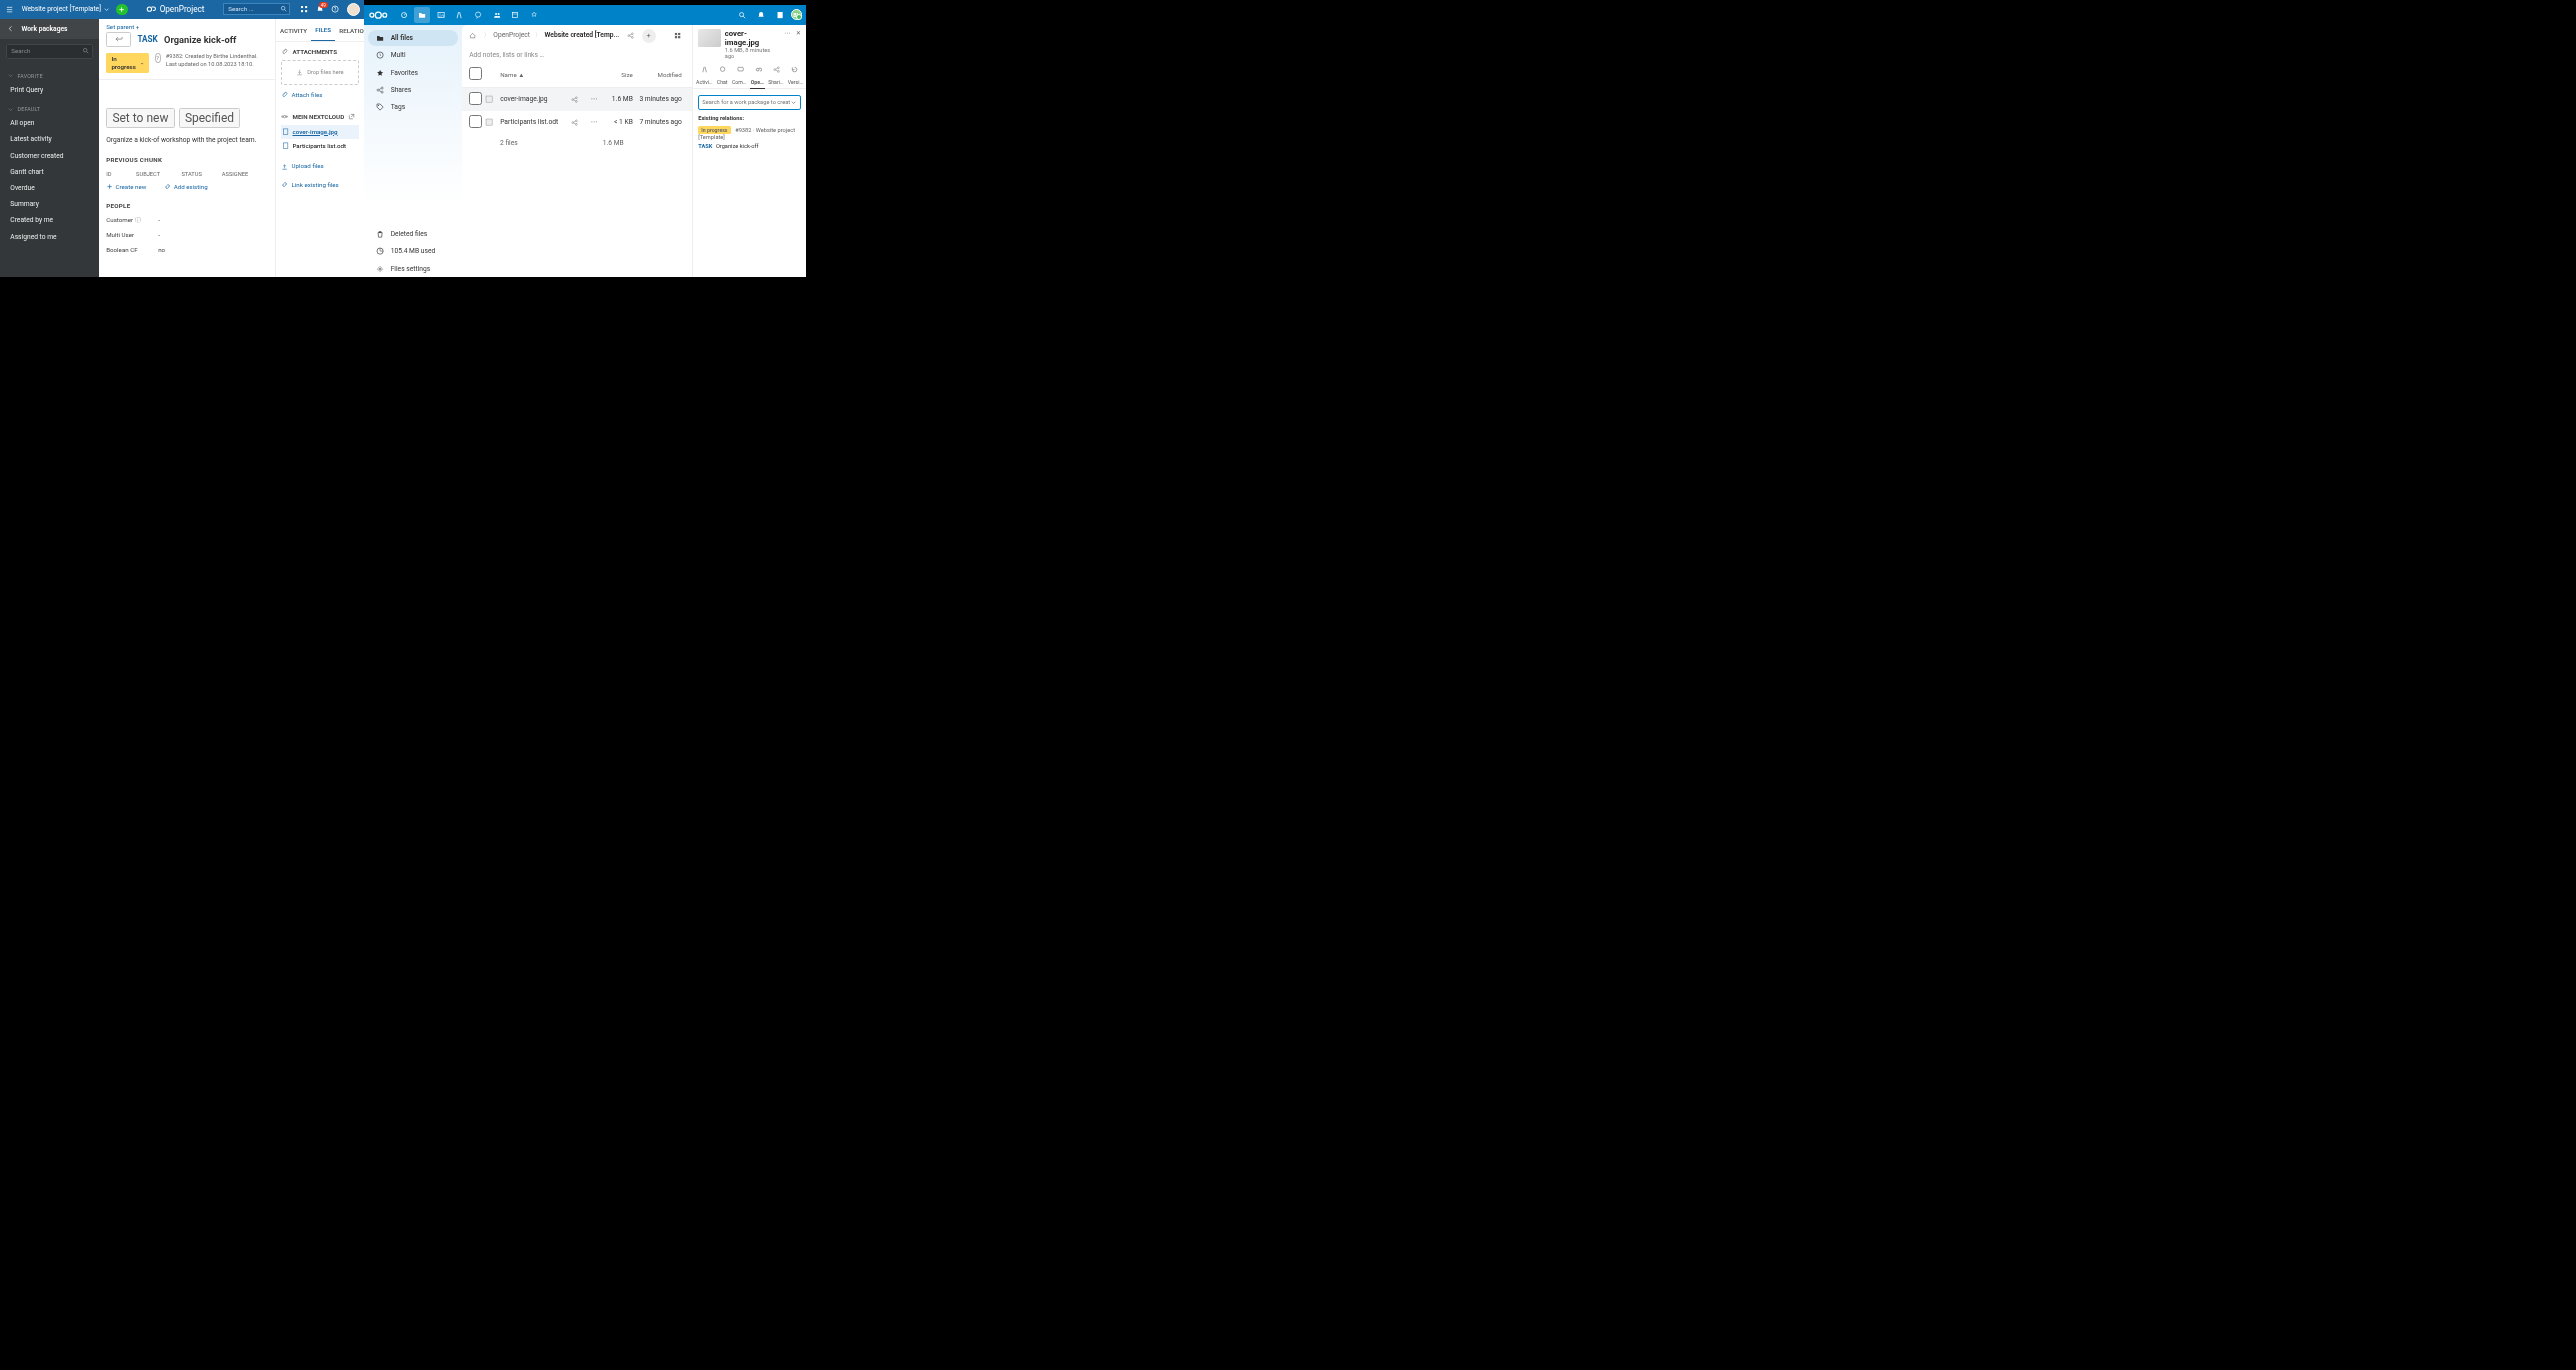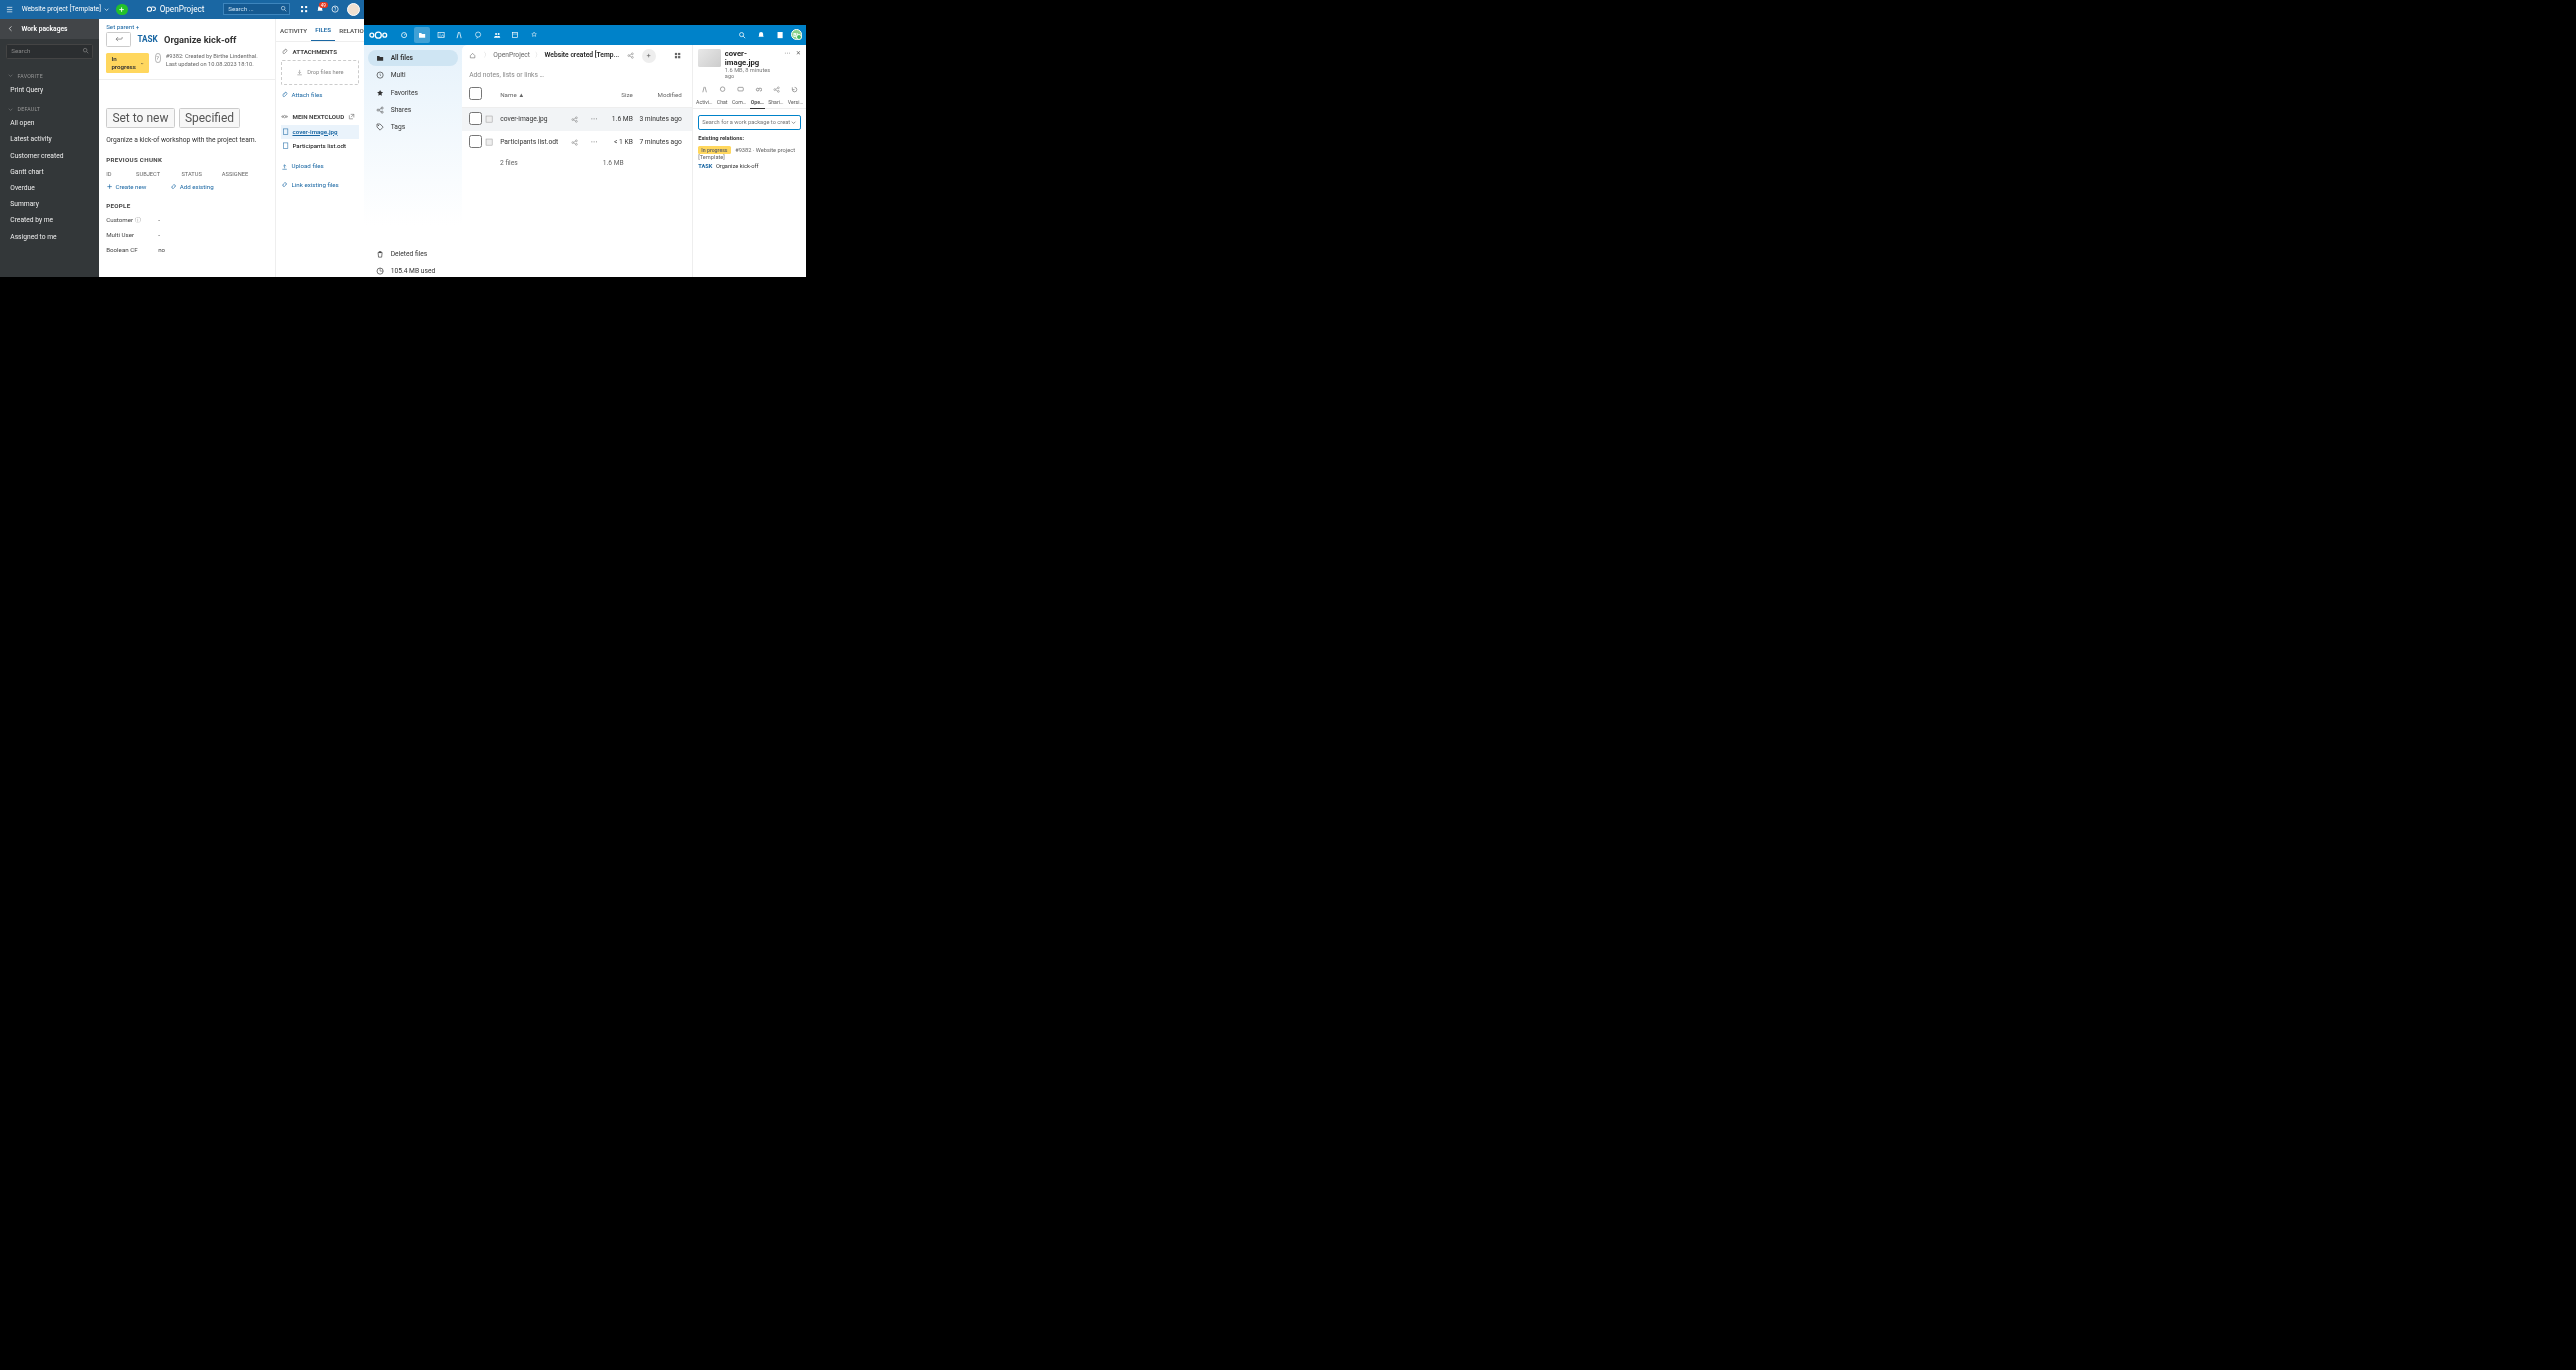--- a/index.html
+++ b/index.html
@@ -42,39 +42,39 @@
 .op-status-row { padding: 2.1px 7.2px 5.2px; display: flex; align-items: flex-start; gap: 5.2px; border-bottom: 0.5px solid #eee; }
 .op-status { background: #ffd75e; color: #333; font-size: 6.2px; font-weight: 600; padding: 2.1px 5.2px; border-radius: 1.5px; display: inline-flex; align-items: center; gap: 3.1px; cursor: pointer; }
 .op-status-help { width: 9.3px; height: 9.3px; border: 0.5px solid #bbb; border-radius: 50%; display: flex; align-items: center; justify-content: center; font-size: 5.7px; color: #888; }
 .op-meta { font-size: 5.7px; color: #666; line-height: 1.3; max-width: 108px; }
 .op-pill-row { padding: 4.1px 7.2px; display: flex; gap: 4.1px; }
 .op-pill { border: 0.5px solid #ccc; border-radius: 1.5px; padding: 2.1px 5.2px; font-size: 12px; color: #555; cursor: pointer; background: #f7f7f7; margin-top: 24px; }
 .op-desc { padding: 4.1px 7.2px; font-size: 6.7px; color: #333; }
 .op-section-h { padding: 8.2px 7.2px 3.1px; font-size: 6.2px; font-weight: 700; color: #444; letter-spacing: 0.3px; }
 .op-table-head { display: flex; padding: 3.1px 7.2px; font-size: 5.7px; color: #666; gap: 14.4px; }
 .op-table-head span:nth-child(1){width:15.5px}.op-table-head span:nth-child(2){width:31px}.op-table-head span:nth-child(3){width:26px}.op-table-head span:nth-child(4){width:31px}
-.op-create-row { padding: 3.1px 7.2px; display: flex; gap: 24px; font-size: 6.2px; text-align: right; }
+.op-create-row { padding: 3.1px 7.2px; display: flex; gap: 18px; font-size: 6.2px; text-align: right; }
 .op-create-row a { color: #1a67a3; text-decoration: none; display: inline-flex; align-items: center; gap: 2.1px; cursor: pointer; }
 .op-people { padding: 3.1px 7.2px; display: grid; grid-template-columns: 52px 1fr; row-gap: 6.2px; font-size: 6.2px; color: #444; }
 
 .op-rightpanel { width: 89px; border-left: 0.5px solid #eee; display: flex; flex-direction: column; font-size: 6.2px; }
 .op-tabs { display: flex; border-bottom: 0.5px solid #eee; height: 23px; align-items: flex-end; }
 .op-tab { padding: 0 4.1px 5.2px; font-size: 6.2px; font-weight: 600; color: #555; cursor: pointer; }
 .op-tab.active { color: #1a67a3; border-bottom: 1px solid #1a67a3; }
 .op-panel-sect { padding: 6.2px 5.2px; }
 .op-panel-h { font-size: 6.2px; font-weight: 700; color: #444; display: flex; align-items: flex-start; gap: 4.1px; margin-bottom: 4.1px; }
 .op-drop { border: 0.5px dashed #ccc; border-radius: 1.5px; padding: 8.2px 3.1px; text-align: center; color: #888; font-size: 5.7px; }
 .op-link { color: #1a67a3; cursor: pointer; display: inline-flex; align-items: center; gap: 3.1px; margin-top: 5.2px; }
 .op-file-item { display: flex; align-items: center; gap: 3.1px; padding: 3.1px 1px; cursor: pointer; }
 .op-file-item.sel { background: #eaf3fb; }
 .op-file-item.sel .fn { text-decoration: underline; color: #1a67a3; font-weight: 600; }
 .op-file-ico { width: 7.2px; height: 7.2px; }
 
 
-.nc-app { flex: 1; height: 100%; display: flex; flex-direction: column; background: #fff; margin-top: 25px; }
+.nc-app { flex: 1; height: 100%; display: flex; flex-direction: column; background: #fff; margin-top: 5px; }
 .nc-header { height: 19.6px; background: #0082c9; display: flex; align-items: center; padding: 0 4.1px; gap: 3.1px; }
 .nc-logo { display: flex; align-items: center; margin-right: 4.1px; }
 .nc-hicon { width: 15.5px; height: 15.5px; display: flex; align-items: center; justify-content: center; cursor: pointer; color: #fff; border-radius: 2.1px; }
 .nc-hicon.active { background: rgba(255,255,255,0.25); }
 .nc-header-right { margin-left: auto; display: flex; align-items: center; gap: 3.1px; }
 .nc-avatar { width: 11.3px; height: 11.3px; border-radius: 50%; background: #8ad18a; color: #fff; font-size: 5.2px; font-weight: 700; display: flex; align-items: center; justify-content: center; border: 1px solid #fff; position: relative; }
 .nc-avatar::after { content: ""; position: absolute; width: 4.1px; height: 4.1px; background: #46ba61; border-radius: 50%; right: -1px; bottom: -1px; border: 0.8px solid #fff; }
 
 .nc-body { flex: 1; display: flex; overflow: hidden; background:linear-gradient(180deg,#e6f2fb 0%,#fff 70%);}
 .nc-sidebar { width: 98px; display: flex; flex-direction: column; font-size: 6.7px; padding-top: 4.1px; }

